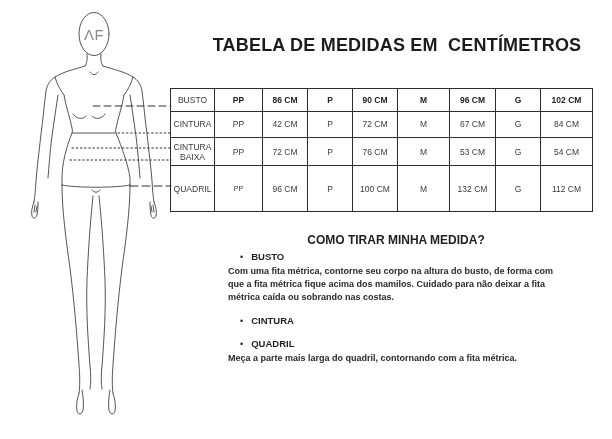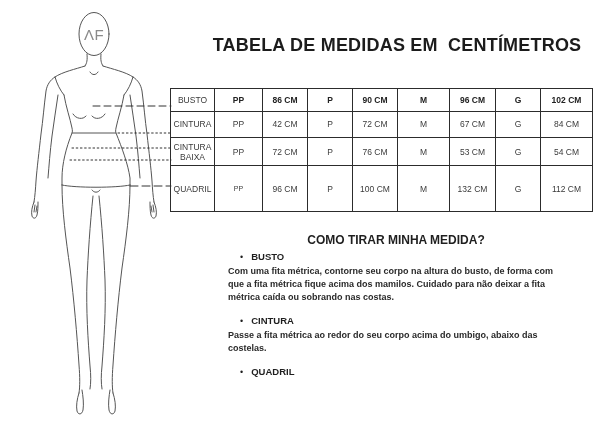--- a/index.html
+++ b/index.html
@@ -172,21 +172,21 @@
       <span class="mi-bullet">•</span>
       <span class="mi-label">BUSTO</span>
     </div>
     <div class="mi-body">Com uma fita métrica, contorne seu corpo na altura do busto, de forma com que a fita métrica fique acima dos mamilos. Cuidado para não deixar a fita métrica caída ou sobrando nas costas.</div>
   </div>
   <div class="mi">
     <div class="mi-head">
       <span class="mi-bullet">•</span>
       <span class="mi-label">CINTURA</span>
     </div>
-    <div class="mi-body">Passe a fita métrica ao redor do seu corpo acima do umbigo, abaixo das costelas.</div>
   </div>
   <div class="mi">
     <div class="mi-head">
       <span class="mi-bullet">•</span>
       <span class="mi-label">QUADRIL</span>
     </div>
+    <div class="mi-body">Meça a parte mais larga do quadril, contornando com a fita métrica.</div>
   </div>
 </div>
 
 </body></html>

